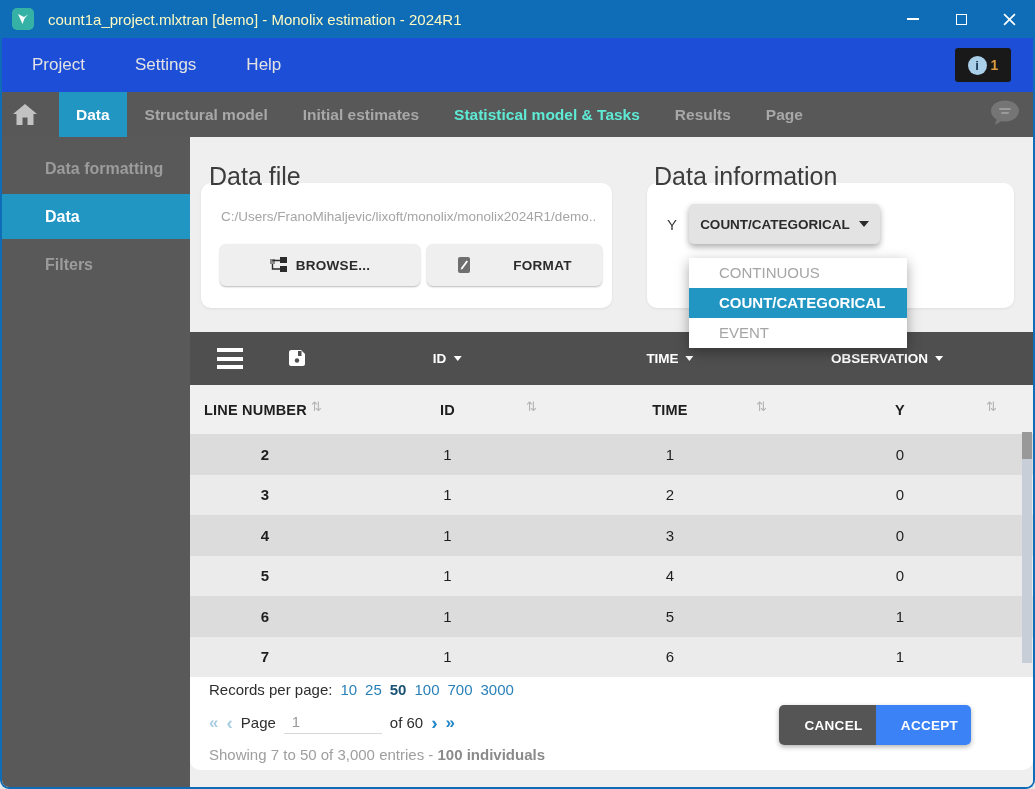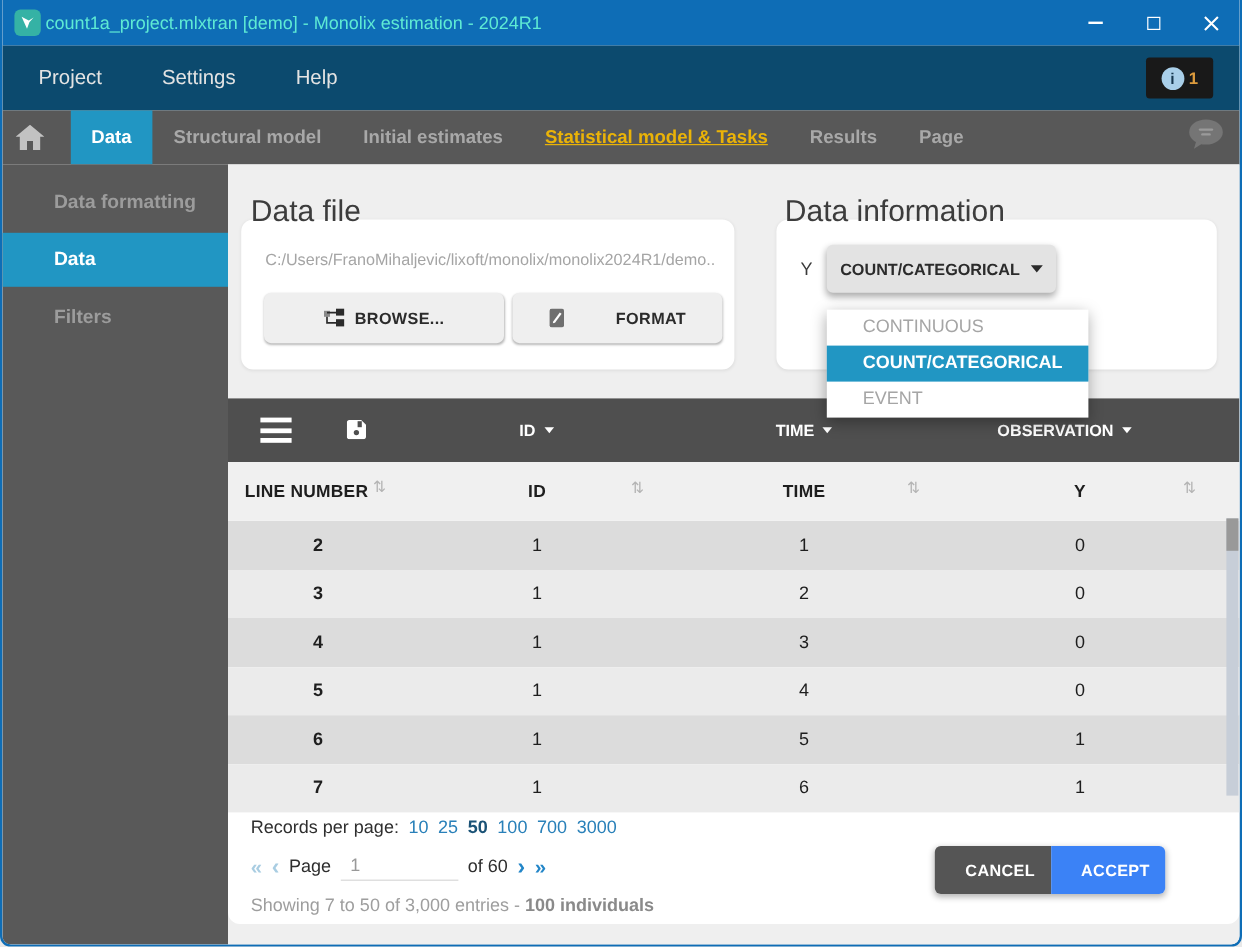--- a/index.html
+++ b/index.html
@@ -2,41 +2,41 @@
 <html><head>
 <meta charset="utf-8">
 <style>
   html,body{margin:0;padding:0;background:#e8e8e8;}
   body{width:1035px;height:789px;font-family:"Liberation Sans","DejaVu Sans",sans-serif;-webkit-font-smoothing:antialiased;}
   .window{width:1035px;height:789px;box-sizing:border-box;border:2px solid #0e6db6;border-top:none;border-radius:0 0 9px 9px;overflow:hidden;display:flex;flex-direction:column;background:#efefef;}
 
   
   .titlebar{height:38px;background:#0e6db6;display:flex;align-items:center;flex-shrink:0;}
   .logo{width:22px;height:22px;margin-left:10px;background:#35b2a5;border-radius:5px;display:flex;align-items:center;justify-content:center;flex-shrink:0;}
-  .title-text{color:#5eead4;font-size:15px;margin-left:4px;white-space:nowrap;}
+  .title-text{color:#fef9c3;font-size:15px;margin-left:14px;white-space:nowrap;}
   .win-controls{margin-left:auto;display:flex;height:38px;}
   .win-btn{width:48px;height:38px;display:flex;align-items:center;justify-content:center;}
   .min-glyph{width:12px;height:0;border-top:2px solid #fff;}
   .max-glyph{width:11px;height:11px;border:1.6px solid #fff;box-sizing:border-box;}
 
   
-  .menubar{height:54px;background:#0c4a6e;display:flex;align-items:center;flex-shrink:0;}
+  .menubar{height:54px;background:#1d4ed8;display:flex;align-items:center;flex-shrink:0;}
   .menu-item{color:#e3e3e3;font-size:17px;margin-left:50px;cursor:default;}
   .menu-item:first-child{margin-left:30px;}
   .info-btn{margin-left:auto;margin-right:22px;background:#191919;min-width:44px;height:34px;border-radius:3px;display:flex;align-items:center;justify-content:center;gap:4px;padding:0 6px;}
   .info-circle{width:19px;height:19px;border-radius:50%;background:#a9cfe9;color:#16364e;display:flex;align-items:center;justify-content:center;font-weight:bold;font-size:13px;}
   .info-circle::before{content:"i";}
   .info-count{color:#dd9b3d;font-size:14px;font-weight:bold;}
 
   
   .tabbar{height:45px;background:#585858;display:flex;align-items:stretch;flex-shrink:0;}
   .home{width:46px;display:flex;align-items:center;justify-content:center;}
   .tab{display:flex;align-items:center;padding:0 17px;margin-right:1px;color:#a8a8a8;font-size:15.5px;font-weight:600;cursor:default;white-space:nowrap;}
   .tab.active{background:#2196c3;color:#ffffff;}
-  .tab.emphasis{color:#eab308;font-weight:700;text-decoration:underline;}
+  .tab.emphasis{color:#5eead4;font-weight:700;}
   .chat-wrap{margin-left:auto;align-self:center;margin-right:13px;position:relative;}
 
   
   .content{flex:1;display:flex;min-height:0;}
   .sidebar{width:188px;background:#595959;padding-top:9px;box-sizing:border-box;flex-shrink:0;}
   .side-item{height:45px;line-height:45px;padding-left:43px;color:#9c9c9c;font-size:16px;font-weight:600;margin-bottom:3px;cursor:default;}
   .side-item.active{background:#2196c3;color:#ffffff;}
   .main{flex:1;position:relative;background:#efefef;overflow:hidden;}
 
   .section-title{position:absolute;font-size:25px;color:#3c3c3c;z-index:3;font-weight:400;}

